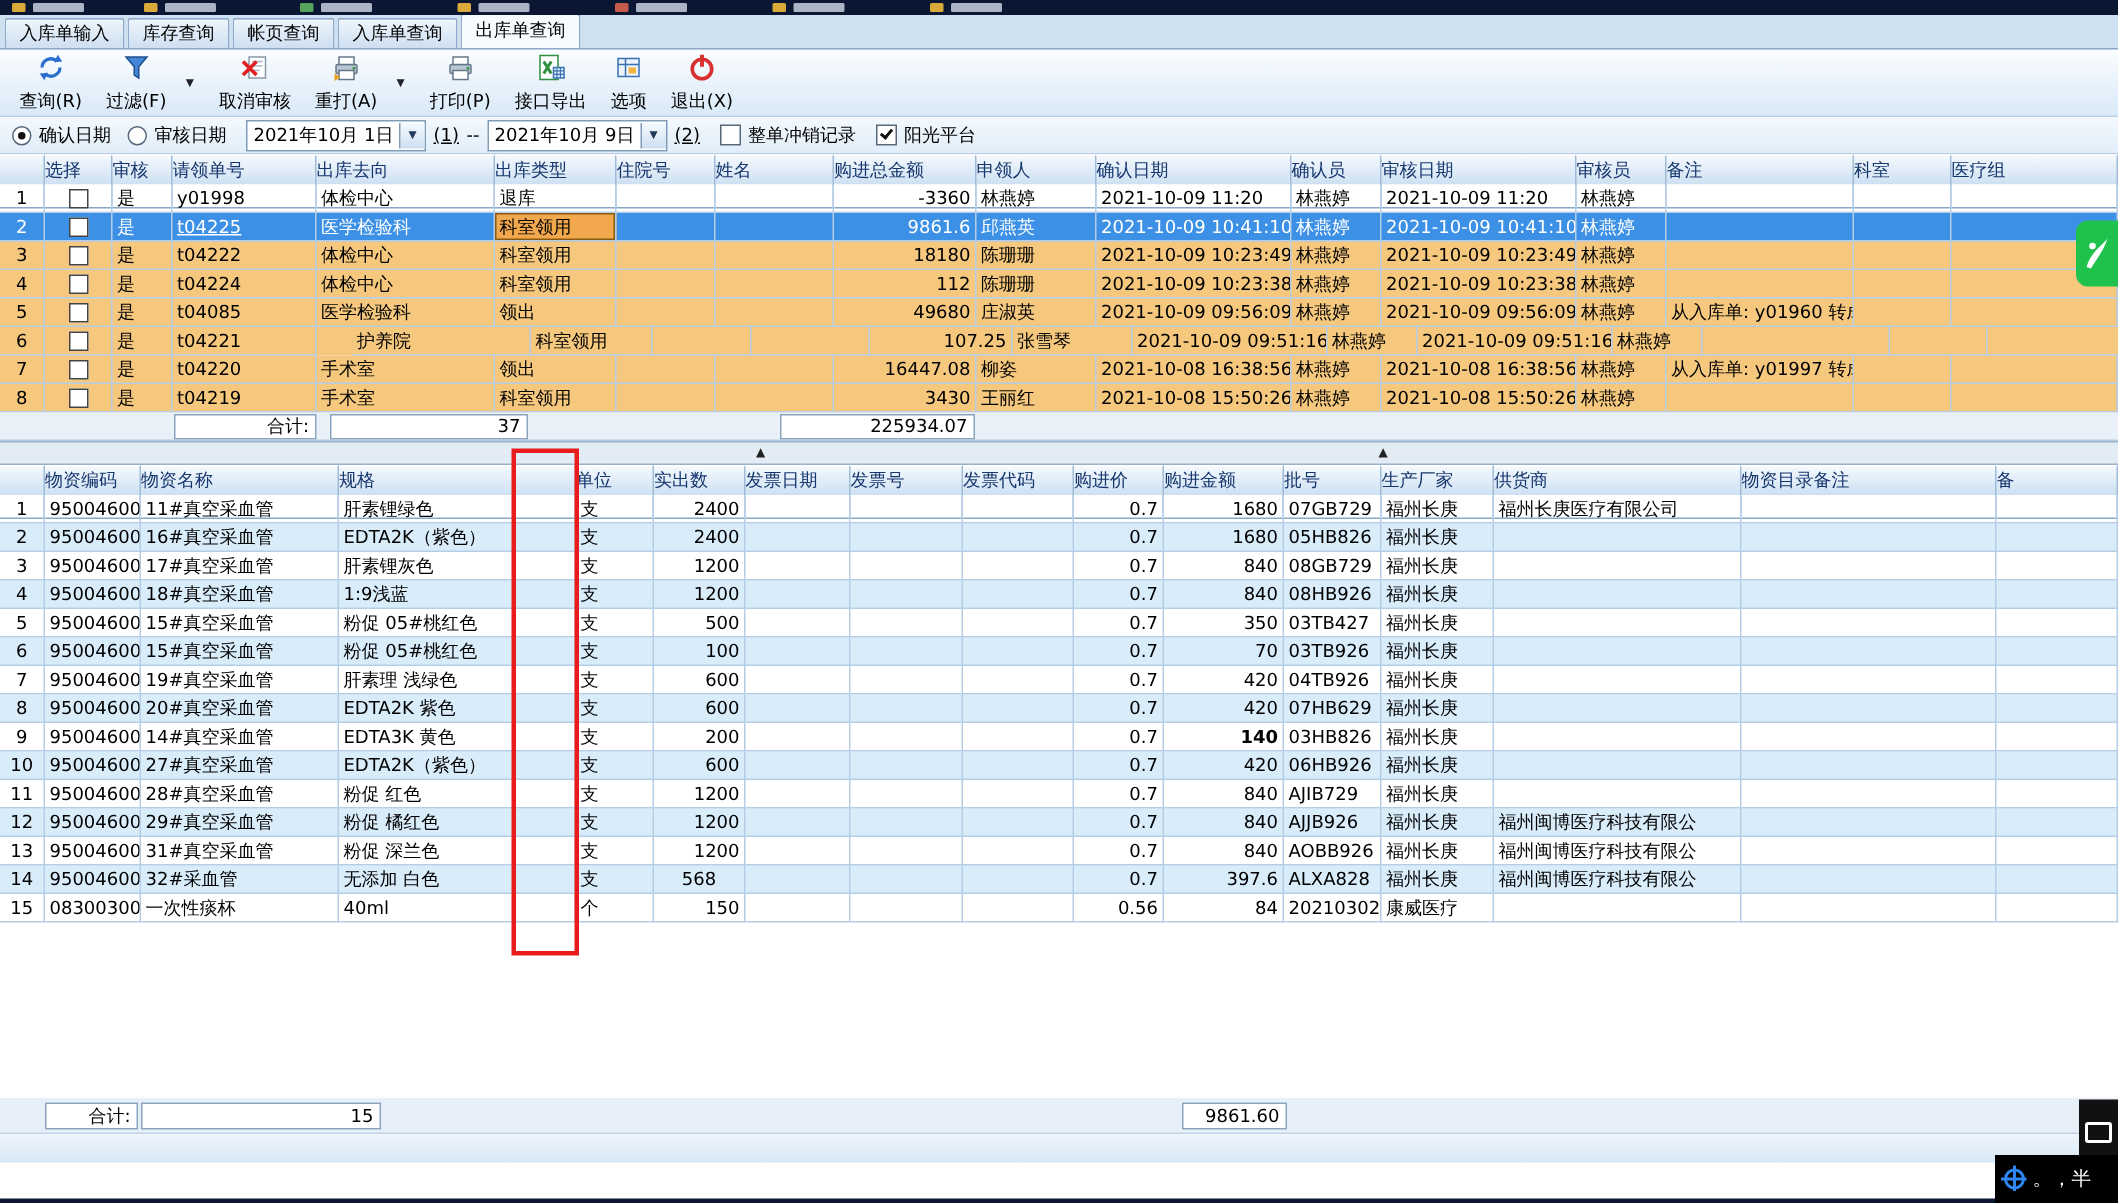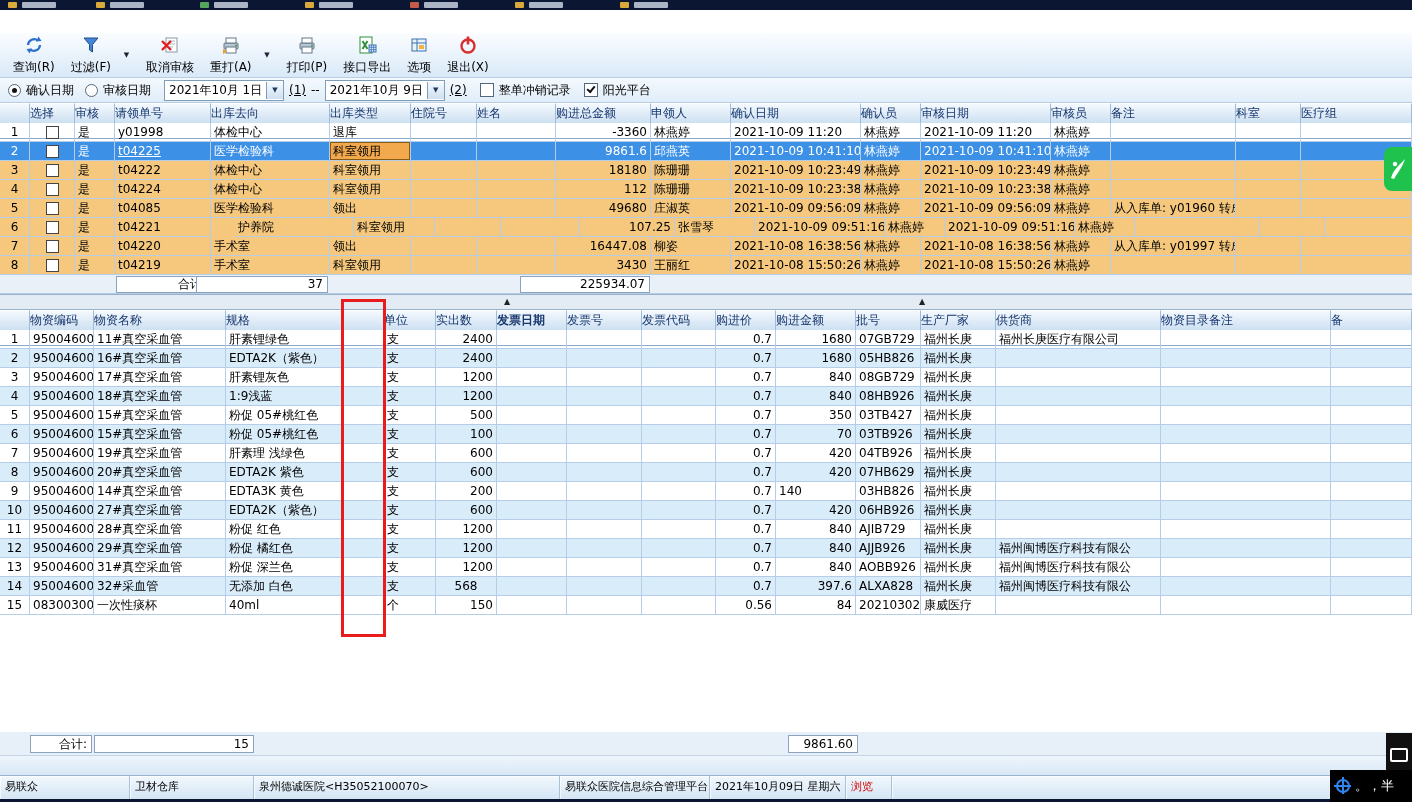--- a/index.html
+++ b/index.html
@@ -108,20 +108,27 @@
     <span class="tfrag" style="left:305px;width:9px;background:#d9a93a;"></span>
     <span class="tfrag" style="left:319px;width:34px;background:#aab4c4;"></span>
     <span class="tfrag" style="left:410px;width:9px;background:#c45a4a;"></span>
     <span class="tfrag" style="left:424px;width:34px;background:#aab4c4;"></span>
     <span class="tfrag" style="left:515px;width:9px;background:#d9a93a;"></span>
     <span class="tfrag" style="left:529px;width:34px;background:#aab4c4;"></span>
     <span class="tfrag" style="left:620px;width:9px;background:#d9a93a;"></span>
     <span class="tfrag" style="left:634px;width:34px;background:#aab4c4;"></span>
   </div>
 
+  <div id="tabbar">
+    <span class="tab">入库单输入</span>
+    <span class="tab">库存查询</span>
+    <span class="tab">帐页查询</span>
+    <span class="tab">入库单查询</span>
+    <span class="tab active">出库单查询</span>
+  </div>
 
   <div id="toolbar">
     <div class="tbtn">
       <span><svg width="20" height="20" viewBox="0 0 20 20">
             <path d="M4 10a6 6 0 0 1 10-4.2" fill="none" stroke="#2c6fce" stroke-width="2.2"></path>
             <path d="M16 10a6 6 0 0 1-10 4.2" fill="none" stroke="#2c6fce" stroke-width="2.2"></path>
             <path d="M14.5 1.5 L17.5 6 L12 6.5 Z" fill="#2c6fce"></path>
             <path d="M5.5 18.5 L2.5 14 L8 13.5 Z" fill="#2c6fce"></path>
           </svg></span>
       <span class="lbl">查询(R)</span>
@@ -378,39 +385,39 @@
         <div class="g-cell" style="width: 130px;">2021-10-08 15:50:26</div>
         <div class="g-cell" style="width: 60px;">林燕婷</div>
         <div class="g-cell" style="width: 125px;"></div>
         <div class="g-cell" style="width: 65px;"></div>
         <div class="g-cell" style="width: 111px;"></div>
       </div>
     </div>
 
   <div id="upper-totals">
     <span class="sunkbox" style="left:116px;width:95px;">合计:</span>
-    <span class="sunkbox" style="left:196px;width:132px;">37</span>
+    <span class="sunkbox" style="left:220px;width:132px;">37</span>
     <span class="sunkbox" style="left:520px;width:130px;">225934.07</span>
   </div>
 
   <div id="splitter">
     <span class="spl-handle" style="left:504px;">▲</span>
     <span class="spl-handle" style="left:919px;">▲</span>
   </div>
 
   <div id="lower-grid">
       <div class="g-hrow">
         <div class="g-hcell" style="width: 30px;"></div>
         <div class="g-hcell" style="width: 64px;">物资编码</div>
         <div class="g-hcell" style="width: 132px;">物资名称</div>
         <div class="g-hcell" style="width: 118px;">规格</div>
         <div class="g-hcell" style="width: 40px;"></div>
         <div class="g-hcell" style="width: 52px;">单位</div>
         <div class="g-hcell" style="width: 61px;">实出数</div>
-        <div class="g-hcell" style="width: 70px; font-weight: bold;">发票日期</div>
+        <div class="g-hcell" style="width: 70px;">发票日期</div>
         <div class="g-hcell" style="width: 75px;">发票号</div>
         <div class="g-hcell" style="width: 74px;">发票代码</div>
         <div class="g-hcell" style="width: 60px;">购进价</div>
         <div class="g-hcell" style="width: 80px;">购进金额</div>
         <div class="g-hcell" style="width: 65px;">批号</div>
         <div class="g-hcell" style="width: 75px;">生产厂家</div>
         <div class="g-hcell" style="width: 165px;">供货商</div>
         <div class="g-hcell" style="width: 170px;">物资目录备注</div>
         <div class="g-hcell" style="width: 81px;">备</div>
       </div>
@@ -571,21 +578,21 @@
         <div class="g-cell" style="width: 64px;">95004600</div>
         <div class="g-cell" style="width: 132px;">14#真空采血管</div>
         <div class="g-cell" style="width: 118px;">EDTA3K 黄色</div>
         <div class="g-cell" style="width: 40px;"></div>
         <div class="g-cell" style="width: 52px;">支</div>
         <div class="g-cell" style="width: 61px; text-align: right;">200</div>
         <div class="g-cell" style="width: 70px;"></div>
         <div class="g-cell" style="width: 75px;"></div>
         <div class="g-cell" style="width: 74px;"></div>
         <div class="g-cell" style="width: 60px; text-align: right;">0.7</div>
-        <div class="g-cell" style="width: 80px; text-align: left;">140</div>
+        <div class="g-cell" style="width: 80px; text-align: right; font-weight: bold;">140</div>
         <div class="g-cell" style="width: 65px;">03HB826</div>
         <div class="g-cell" style="width: 75px;">福州长庚</div>
         <div class="g-cell" style="width: 165px;"></div>
         <div class="g-cell" style="width: 170px;"></div>
         <div class="g-cell" style="width: 81px;"></div>
       </div>
       <div class="g-row alt">
         <div class="g-cell" style="width: 30px; text-align: center;">10</div>
         <div class="g-cell" style="width: 64px;">95004600</div>
         <div class="g-cell" style="width: 132px;">27#真空采血管</div>
@@ -702,29 +709,20 @@
     </div>
 
   <div id="bottom-totals">
     <span class="b2" style="left:30px;width:62px;">合计:</span>
     <span class="b2" style="left:94px;width:160px;">15</span>
     <span class="b2" style="left:788px;width:70px;">9861.60</span>
   </div>
 
   <div id="lower-panel"></div>
 
-  <div id="statusbar">
-    <span class="sseg" style="width:130px;">易联众</span>
-    <span class="sseg" style="width:124px;">卫材仓库</span>
-    <span class="sseg" style="width:306px;">泉州德诚医院&lt;H35052100070&gt;</span>
-    <span class="sseg" style="width:150px;">易联众医院信息综合管理平台</span>
-    <span class="sseg" style="width:136px;">2021年10月09日 星期六</span>
-    <span class="sseg link" style="width:46px;">浏览</span>
-    <span class="sseg" style="width:520px;border-right:none;"></span>
-  </div>
   <div id="bottom-edge"></div>
 
   <div id="red-box"></div>
 
   <div id="green-widget">
     <svg width="20" height="26" viewBox="0 0 20 26">
         <path d="M3 22 C6 12, 13 8, 17 3 C14 12, 10 16, 6 23 Z" fill="#fff"></path>
         <circle cx="7" cy="8" r="2.2" fill="#fff"></circle>
       </svg>
   </div>

